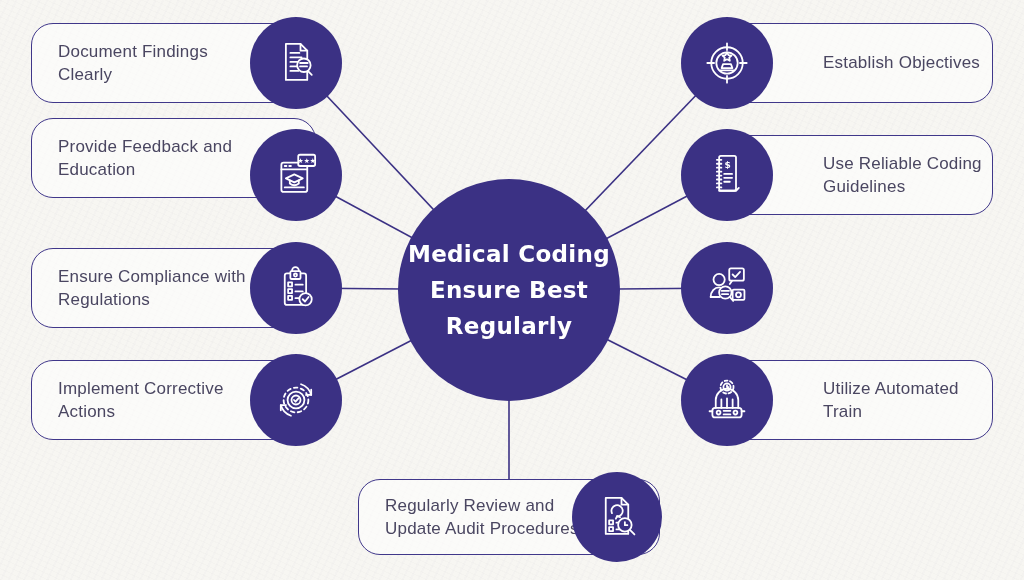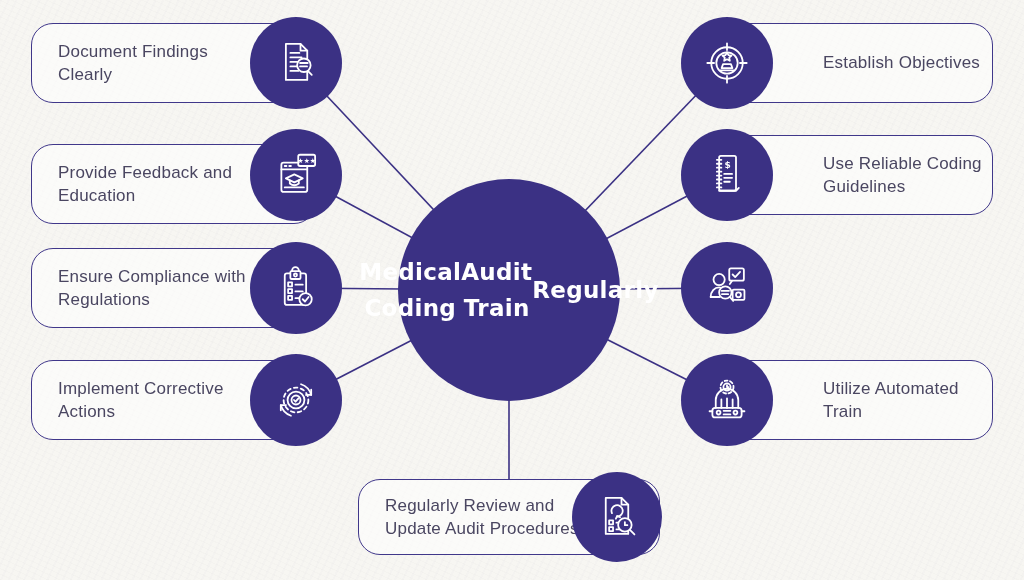--- a/index.html
+++ b/index.html
@@ -47,21 +47,21 @@
   }
   .icon-circle svg{width:54px;height:54px;}
   .icon-circle svg *{stroke:#ffffff;stroke-width:1.6;fill:none;stroke-linecap:round;stroke-linejoin:round;}
   .icon-circle svg .fillbg{fill:#3b3184;}
   .icon-circle svg text{fill:#ffffff;stroke:none;font-family:"DejaVu Sans",sans-serif;}
   #center-node{
     position:absolute;
     left:398px;top:179px;width:222px;height:222px;
     border-radius:50%;
     background:#3b3184;
-    display:flex;flex-direction:row;align-items:center;justify-content:center;
+    display:flex;flex-direction:column;align-items:center;justify-content:center;
     z-index:4;
   }
   #center-node .tline{
     color:#ffffff;
     font-family:"DejaVu Sans", sans-serif;
     font-weight:bold;
     font-size:23px;
     line-height:36px;
     text-align:center;
     letter-spacing:.3px;
@@ -94,21 +94,21 @@
     <svg viewBox="0 0 48 48">
       <path d="M15 7 h13 l6 6 v26 h-19 z"></path>
       <path d="M28 7 v6 h6"></path>
       <path d="M19 15h8 M19 19h10 M19 23h10 M19 27h10 M19 31h7"></path>
       <circle class="fillbg" cx="31" cy="26" r="6"></circle>
       <path d="M27.6 24 h6.8 M27.6 27 h6.2"></path>
       <path d="M34.5 31 l3.5 3.5"></path>
     </svg>
   </div>
 
-  <div class="pill left" style="top:144px">
+  <div class="pill left" style="top:118px">
     <div class="label">Provide Feedback and Education</div>
   </div>
   <div class="icon-circle ic-l" style="top:129px">
     <svg viewBox="0 0 48 48">
       <rect x="11" y="13" width="23" height="26" rx="2"></rect>
       <path d="M11 19 h23"></path>
       <path d="M14 16 h1.5 M18 16 h1.5"></path>
       <path d="M15 27 l7.5-3.5 7.5 3.5 -7.5 3.5 z"></path>
       <path d="M18.5 28.8 v2.8 c2.6 2 5.4 2 8 0 v-2.8"></path>
       <path d="M14 35 h17"></path>
@@ -225,17 +225,17 @@
       <rect x="17" y="33" width="3.5" height="3.5"></rect>
       <path d="M23.5 29 h5 M23.5 35 h3.5"></path>
       <circle class="fillbg" cx="31" cy="31" r="6"></circle>
       <path d="M31 28.5 v2.8 h2.2"></path>
       <path d="M35.5 35.5 l4 4"></path>
     </svg>
   </div>
 
   <div id="center-node">
     <div class="tline">Medical Coding</div>
-    <div class="tline">Audit Train</div>
+    <div class="tline">Ensure Best</div>
     <div class="tline">Regularly</div>
   </div>
 
 </div>
 
 </body></html>

